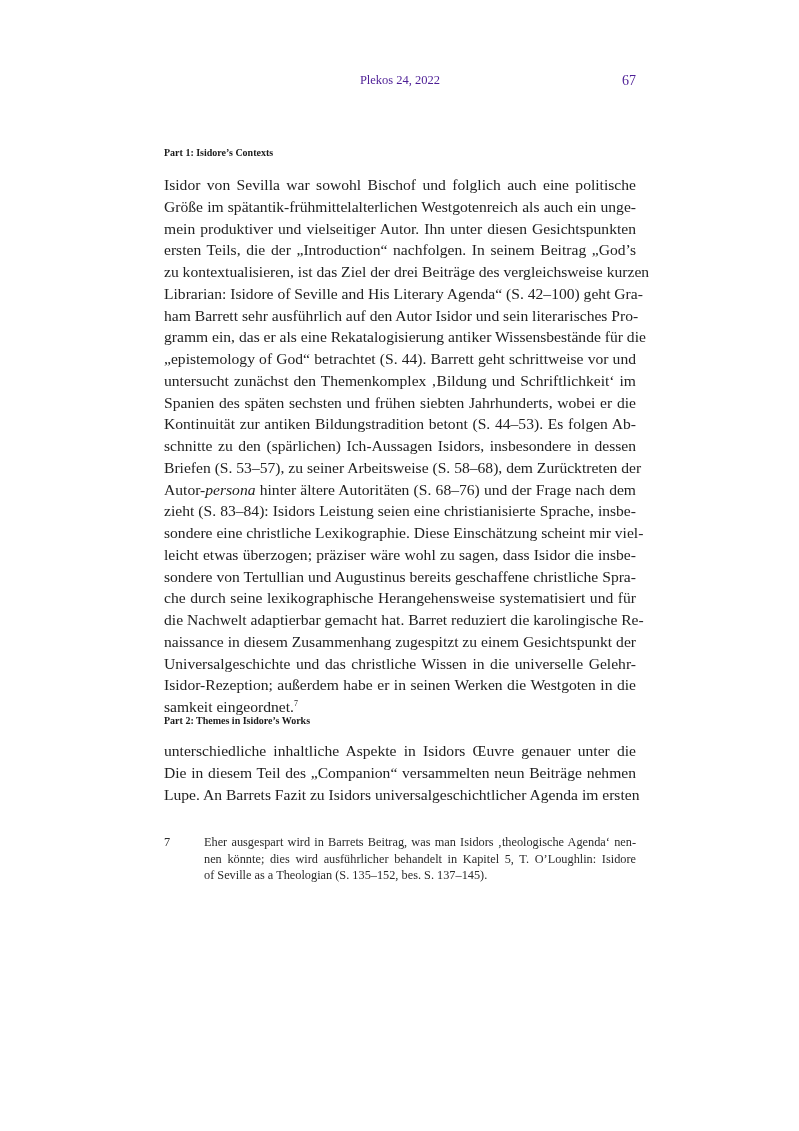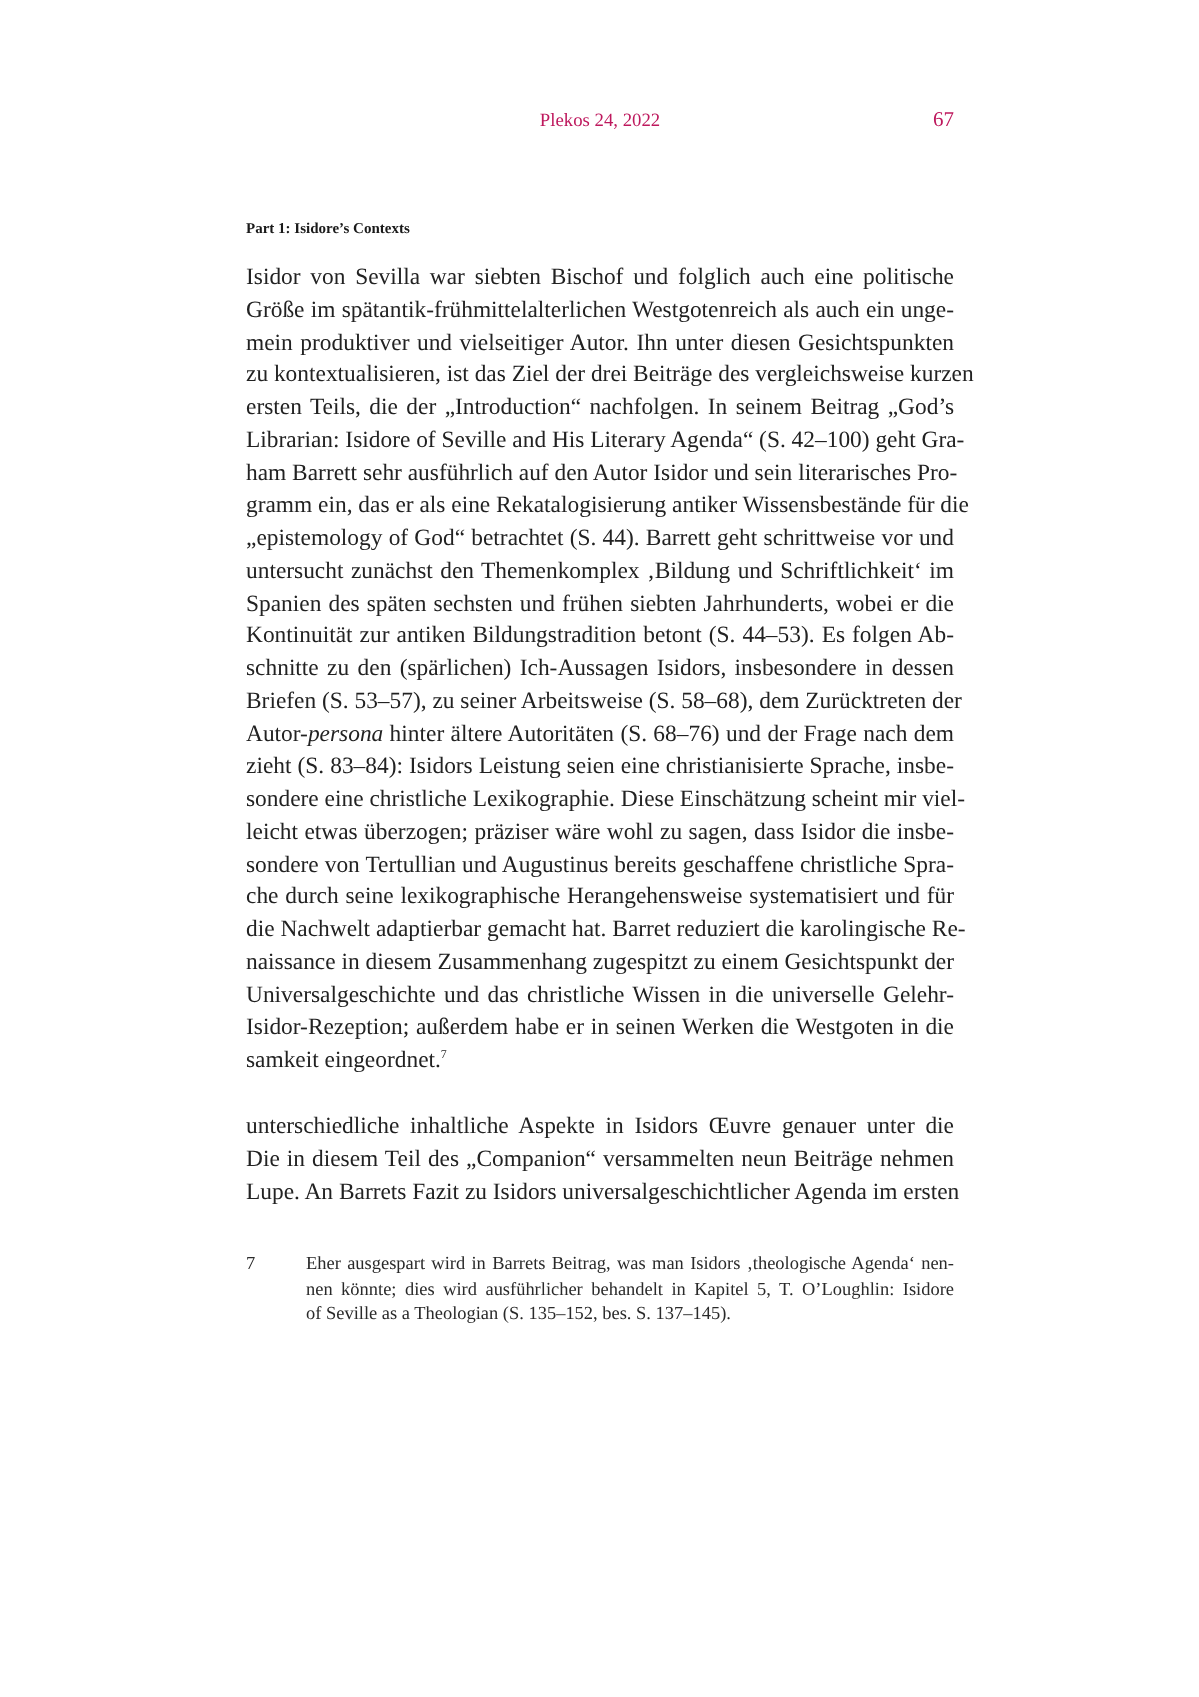--- a/index.html
+++ b/index.html
@@ -1,20 +1,20 @@
 <!DOCTYPE html>
 <html><head>
   <meta charset="utf-8">
   <style>
     html, body { margin: 0; padding: 0; background: #ffffff; }
     body { width: 799px; height: 1131px; position: relative; overflow: hidden;
            font-family: "Liberation Serif", "DejaVu Serif", serif; color: #222222; }
     .page { position: absolute; left: 0; top: 0; width: 799px; height: 1131px; }
     .running-head { position: absolute; top: 73px; left: 164px; width: 472px; height: 18px;
-                    font-size: 12.5px; color: #be185d; }
+                    font-size: 12.5px; color: #4c1d95; }
     .running-title { position: absolute; left: 0; right: 0; text-align: center; top: 0; }
     .page-number { position: absolute; right: 0; top: 0; font-size: 14px; margin-left: 25px; }
     .section-heading { position: absolute; left: 164px; width: 472px; font-weight: bold;
                        font-size: 10px; color: #1a1a1a; margin: 0; }
     .h1 { top: 147px; }
     .h2 { top: 715px; }
     .body-text { position: absolute; left: 164px; width: 472px; font-size: 15.6px;
                  line-height: 21.75px; text-align: justify; hyphens: manual; margin: 0; }
     .p1 { top: 174px; }
     .p2 { top: 740px; }
@@ -34,25 +34,25 @@
 <div class="page">
 
   <div class="running-head">
     <span class="running-title">Plekos 24, 2022</span>
     <span class="page-number">67</span>
   </div>
 
   <h2 class="section-heading h1">Part 1: Isidore’s Contexts</h2>
 
   <div class="body-text p1">
-    <span class="line">Isidor von Sevilla war siebten Bischof und folglich auch eine politische</span>
+    <span class="line">Isidor von Sevilla war sowohl Bischof und folglich auch eine politische</span>
     <span class="line">Größe im spätantik-frühmittelalterlichen Westgotenreich als auch ein unge-</span>
     <span class="line">mein produktiver und vielseitiger Autor. Ihn unter diesen Gesichtspunkten</span>
+    <span class="line">ersten Teils, die der „Introduction“ nachfolgen. In seinem Beitrag „God’s</span>
     <span class="line">zu kontextualisieren, ist das Ziel der drei Beiträge des vergleichsweise kurzen</span>
-    <span class="line">ersten Teils, die der „Introduction“ nachfolgen. In seinem Beitrag „God’s</span>
     <span class="line">Librarian: Isidore of Seville and His Literary Agenda“ (S. 42–100) geht Gra-</span>
     <span class="line">ham Barrett sehr ausführlich auf den Autor Isidor und sein literarisches Pro-</span>
     <span class="line">gramm ein, das er als eine Rekatalogisierung antiker Wissensbestände für die</span>
     <span class="line">„epistemology of God“ betrachtet (S. 44). Barrett geht schrittweise vor und</span>
     <span class="line">untersucht zunächst den Themenkomplex ‚Bildung und Schriftlichkeit‘ im</span>
     <span class="line">Spanien des späten sechsten und frühen siebten Jahrhunderts, wobei er die</span>
     <span class="line">Kontinuität zur antiken Bildungstradition betont (S. 44–53). Es folgen Ab-</span>
     <span class="line">schnitte zu den (spärlichen) Ich-Aussagen Isidors, insbesondere in dessen</span>
     <span class="line">Briefen (S. 53–57), zu seiner Arbeitsweise (S. 58–68), dem Zurücktreten der</span>
     <span class="line"><span>Autor-</span><em>persona</em><span> hinter ältere Autoritäten (S. 68–76) und der Frage nach dem</span></span>
@@ -61,20 +61,21 @@
     <span class="line">leicht etwas überzogen; präziser wäre wohl zu sagen, dass Isidor die insbe-</span>
     <span class="line">sondere von Tertullian und Augustinus bereits geschaffene christliche Spra-</span>
     <span class="line">che durch seine lexikographische Herangehensweise systematisiert und für</span>
     <span class="line">die Nachwelt adaptierbar gemacht hat. Barret reduziert die karolingische Re-</span>
     <span class="line">naissance in diesem Zusammenhang zugespitzt zu einem Gesichtspunkt der</span>
     <span class="line">Universalgeschichte und das christliche Wissen in die universelle Gelehr-</span>
     <span class="line">Isidor-Rezeption; außerdem habe er in seinen Werken die Westgoten in die</span>
     <span class="line last"><span>samkeit eingeordnet.</span><sup>7</sup></span>
   </div>
 
+  <h2 class="section-heading h2">Part 2: Themes in Isidore’s Works</h2>
 
   <div class="body-text p2">
     <span class="line">unterschiedliche inhaltliche Aspekte in Isidors Œuvre genauer unter die</span>
     <span class="line">Die in diesem Teil des „Companion“ versammelten neun Beiträge nehmen</span>
     <span class="line">Lupe. An Barrets Fazit zu Isidors universalgeschichtlicher Agenda im ersten</span>
   </div>
 
   <div class="footnotes">
     <div>
       <span class="fn-num">7</span>

